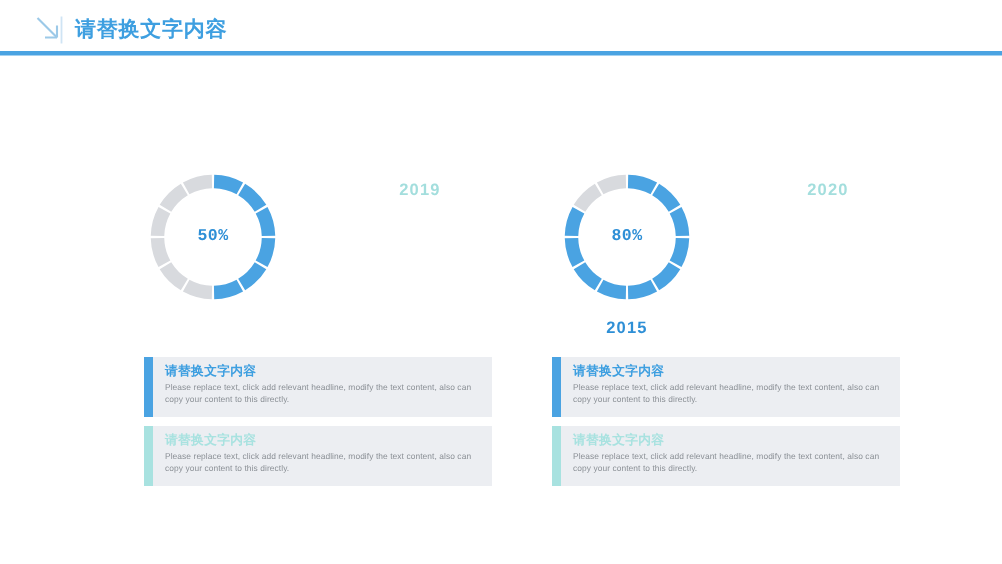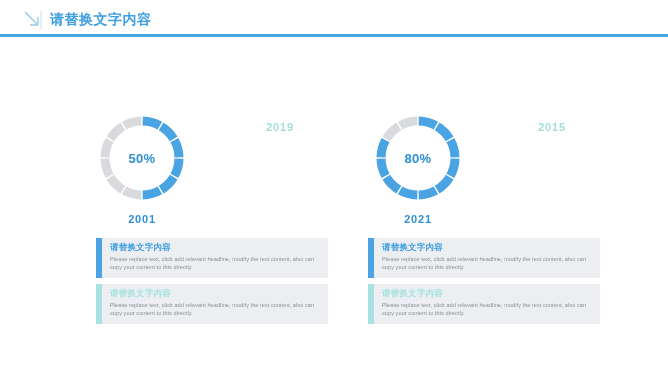--- a/index.html
+++ b/index.html
@@ -82,23 +82,24 @@
   }
   .donut-pct {
     position: absolute;
     left: 0;
     top: 0;
     width: 92px;
     height: 92px;
     display: flex;
     align-items: center;
     justify-content: center;
-    font-size: 13px;
+    font-size: 11px;
     font-weight: bold;
     letter-spacing: 0.3px;
+    font-family: Liberation Mono, monospace;
   }
   .donut-year {
     text-align: center;
     font-size: 11px;
     font-weight: bold;
     margin-top: 9px;
     letter-spacing: 0.8px;
   }
 
   
@@ -176,21 +177,20 @@
             <path d="M 45.28969463121149 82.99318134850083 A 37 37 0 0 1 28.11855181956491 78.39218749900067" stroke="#d8dade" stroke-width="9" fill="none" stroke-linecap="butt"></path>
             <path d="M 26.888266831934253 77.68188213021214 A 37 37 0 0 1 14.318117869787859 65.11173316806575" stroke="#d8dade" stroke-width="9" fill="none" stroke-linecap="butt"></path>
             <path d="M 13.607812500999344 63.8814481804351 A 37 37 0 0 1 9.006818651499167 46.710305368788546" stroke="#d8dade" stroke-width="9" fill="none" stroke-linecap="butt"></path>
             <path d="M 9.006818651499167 45.28969463121147 A 37 37 0 0 1 13.60781250099933 28.118551819564924" stroke="#d8dade" stroke-width="9" fill="none" stroke-linecap="butt"></path>
             <path d="M 14.31811786978787 26.888266831934228 A 37 37 0 0 1 26.888266831934246 14.318117869787862" stroke="#d8dade" stroke-width="9" fill="none" stroke-linecap="butt"></path>
             <path d="M 28.118551819564917 13.607812500999337 A 37 37 0 0 1 45.289694631211454 9.006818651499167" stroke="#d8dade" stroke-width="9" fill="none" stroke-linecap="butt"></path>
           </g>
       </svg>
       <div class="donut-pct" style="color: rgb(46, 143, 214);">50%</div>
     </div>
-    <div class="donut-year" style="color: rgb(46, 143, 214);">2001</div>
   </div>
 
   <div class="donut-cell c1">
     <div class="donut-year" style="color: rgb(163, 222, 221);">2019</div>
   </div>
 
   <div class="donut-cell c2">
     <div class="donut-wrap">
       <svg viewBox="0 0 92 92">
         <g>
@@ -203,25 +203,25 @@
             <path d="M 45.28969463121149 82.99318134850083 A 37 37 0 0 1 28.11855181956491 78.39218749900067" stroke="#4aa3e2" stroke-width="9" fill="none" stroke-linecap="butt"></path>
             <path d="M 26.888266831934253 77.68188213021214 A 37 37 0 0 1 14.318117869787859 65.11173316806575" stroke="#4aa3e2" stroke-width="9" fill="none" stroke-linecap="butt"></path>
             <path d="M 13.607812500999344 63.8814481804351 A 37 37 0 0 1 9.006818651499167 46.710305368788546" stroke="#4aa3e2" stroke-width="9" fill="none" stroke-linecap="butt"></path>
             <path d="M 9.006818651499167 45.28969463121147 A 37 37 0 0 1 13.60781250099933 28.118551819564924" stroke="#4aa3e2" stroke-width="9" fill="none" stroke-linecap="butt"></path>
             <path d="M 14.31811786978787 26.888266831934228 A 37 37 0 0 1 26.888266831934246 14.318117869787862" stroke="#d8dade" stroke-width="9" fill="none" stroke-linecap="butt"></path>
             <path d="M 28.118551819564917 13.607812500999337 A 37 37 0 0 1 45.289694631211454 9.006818651499167" stroke="#d8dade" stroke-width="9" fill="none" stroke-linecap="butt"></path>
           </g>
       </svg>
       <div class="donut-pct" style="color: rgb(46, 143, 214);">80%</div>
     </div>
-    <div class="donut-year" style="color: rgb(46, 143, 214);">2021</div>
+    <div class="donut-year" style="color: rgb(46, 143, 214);">2015</div>
   </div>
 
   <div class="donut-cell c3">
-    <div class="donut-year" style="color: rgb(163, 222, 221);">2015</div>
+    <div class="donut-year" style="color: rgb(163, 222, 221);">2020</div>
   </div>
 
 </div>
 
 <div class="cards">
 
   <div class="card col-l row-t">
     <div class="card-bar" style="background: rgb(74, 163, 226);"></div>
     <div class="card-body">
       <div class="card-title" style="color: rgb(62, 159, 224);">请替换文字内容</div>

